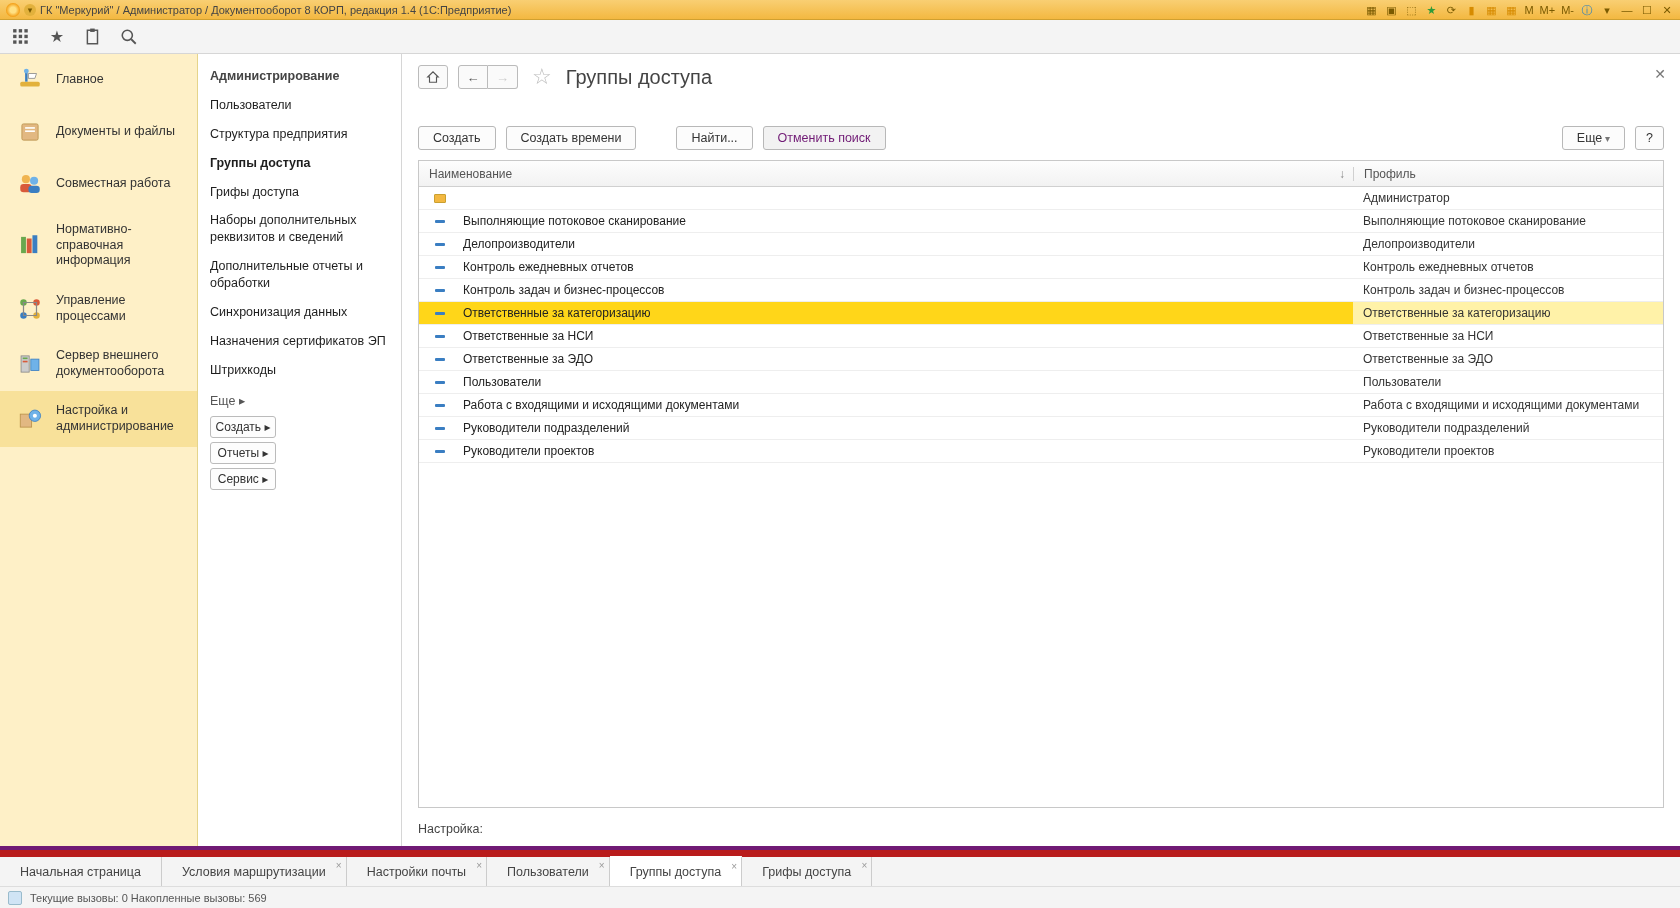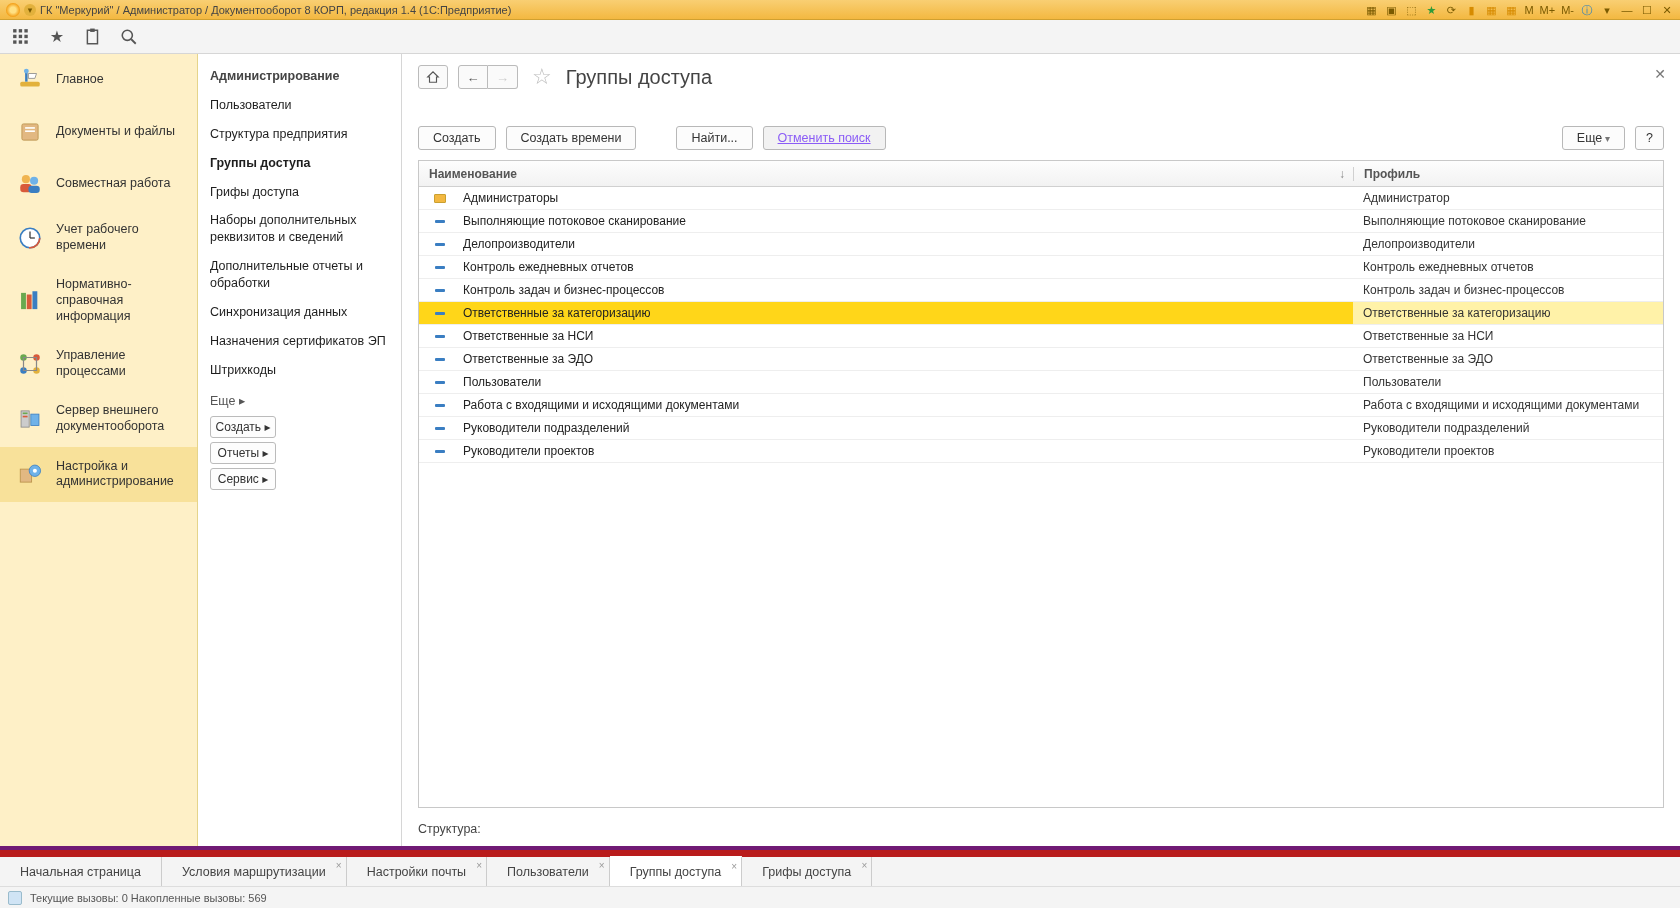--- a/index.html
+++ b/index.html
@@ -128,37 +128,37 @@
 .close-x { position:absolute; right:14px; top:12px; font-size:14px; color:#777; cursor:pointer;}
 
 .action-row {
   display:flex; align-items:center; gap:10px;
   padding: 8px 16px 10px 16px;
 }
 .abtn {
   border:1px solid #b8b8b8; border-radius:3px; background:#fcfcfc;
   padding:4px 14px; font-size:12.5px; cursor:pointer; color:#333;margin-top:24px;
 }
-.abtn.disabled { color:#8b5cf6; background:#f2f2f2; cursor:default;text-decoration:underline;}
+.abtn.disabled { color:#701a75; background:#f2f2f2; cursor:default;}
 .action-row .rspace { flex:1; }
 .abtn.dd::after { content:" ▾"; color:#777; font-size:10px;}
 .abtn.qmark { padding:4px 10px;}
 
 .table-wrap {
   flex:1;
   margin: 0 16px 8px 16px;
   border:1px solid #c8c8c8;
   display:flex; flex-direction:column;
   overflow:hidden;
 }
 .thead {
   display:flex; height:26px; align-items:center;
   background:linear-gradient(#fdfdfd,#f2f2f2);
   border-bottom:1px solid #d0d0d0;
-  font-size:12px; color:#555;font-weight:bold;
+  font-size:12px; color:#555;
 }
 .th-name { flex:1; padding-left:10px; display:flex; align-items:center;}
 .th-name .sort { margin-left:auto; margin-right:8px; color:#888;}
 .th-prof { width:310px; padding-left:10px; border-left:1px solid #d0d0d0;}
 
 .tbody { flex:1; overflow-y:auto; background:#fff;}
 .trow {
   display:flex; height:23px; align-items:center;
   border-bottom:1px solid #eee; font-size:12px;
 }
@@ -282,31 +282,20 @@
       <span class="nicon">
           <svg viewBox="0 0 32 32">
             <circle cx="11" cy="10" r="5" fill="#f0b450"></circle>
             <circle cx="21" cy="12" r="5" fill="#6fb2e8"></circle>
             <rect x="4" y="16" width="14" height="10" rx="4" fill="#d85a3a"></rect>
             <rect x="14" y="18" width="14" height="9" rx="4" fill="#3a7ec2"></rect>
           </svg>
         </span>
       <span class="nlabel">Совместная работа</span>
     </div>
-    <div class="nav-item">
-      <span class="nicon">
-          <svg viewBox="0 0 32 32">
-            <circle cx="16" cy="16" r="12" fill="#fff" stroke="#3a7ec2" stroke-width="2"></circle>
-            <circle cx="16" cy="16" r="12" fill="none" stroke="#d85a3a" stroke-width="2" stroke-dasharray="20 60"></circle>
-            <line x1="16" y1="16" x2="16" y2="8" stroke="#333" stroke-width="1.5"></line>
-            <line x1="16" y1="16" x2="22" y2="16" stroke="#333" stroke-width="1.5"></line>
-          </svg>
-        </span>
-      <span class="nlabel">Учет рабочего времени</span>
-    </div>
     <div class="nav-item tall">
       <span class="nicon">
           <svg viewBox="0 0 32 32">
             <rect x="5" y="6" width="6" height="20" fill="#6aa84f"></rect>
             <rect x="12" y="8" width="6" height="18" fill="#d85a3a"></rect>
             <rect x="19" y="4" width="6" height="22" fill="#3a7ec2"></rect>
           </svg>
         </span>
       <span class="nlabel">Нормативно-справочная информация</span>
     </div>
@@ -396,21 +385,20 @@
           <span class="sort">↓</span>
         </div>
         <div class="th-prof">Профиль</div>
       </div>
       <div class="tbody" id="tbody">
           <div class="trow">
             <div class="tc-name-wrap">
               <div class="tc-icon">
                 <div class="fold"></div>
               </div>
-              <div class="tc-name">Администраторы</div>
             </div>
             <div class="tc-prof">Администратор</div>
           </div>
           <div class="trow">
             <div class="tc-name-wrap">
               <div class="tc-icon">
                 <div class="dash"></div>
               </div>
               <div class="tc-name">Выполняющие потоковое сканирование</div>
             </div>
@@ -502,21 +490,21 @@
               <div class="tc-icon">
                 <div class="dash"></div>
               </div>
               <div class="tc-name">Руководители проектов</div>
             </div>
             <div class="tc-prof">Руководители проектов</div>
           </div>
         </div>
     </div>
 
-    <div class="desc-row">Структура:</div>
+    <div class="desc-row">Настройка:</div>
   </div>
 </div>
 
 <div class="tabs-row" id="tabs-row">
     <div class="tab">Начальная страница</div>
     <div class="tab">Условия маршрутизации<span class="tx">×</span></div>
     <div class="tab">Настройки почты<span class="tx">×</span></div>
     <div class="tab">Пользователи<span class="tx">×</span></div>
     <div class="tab active">Группы доступа<span class="tx">×</span></div>
     <div class="tab">Грифы доступа<span class="tx">×</span></div>

